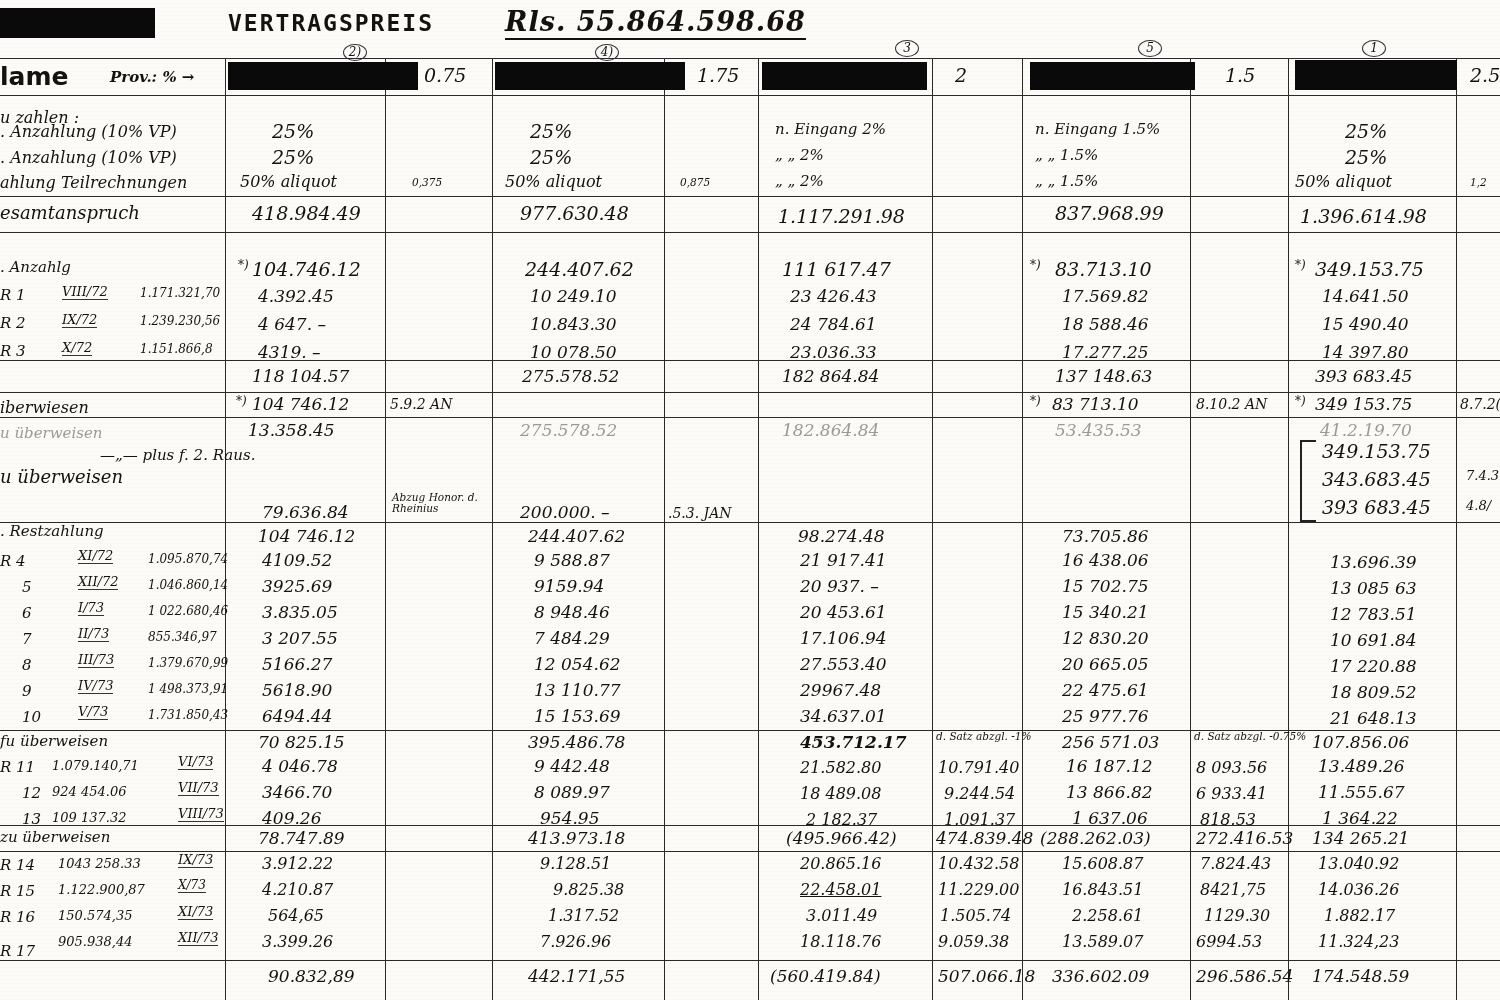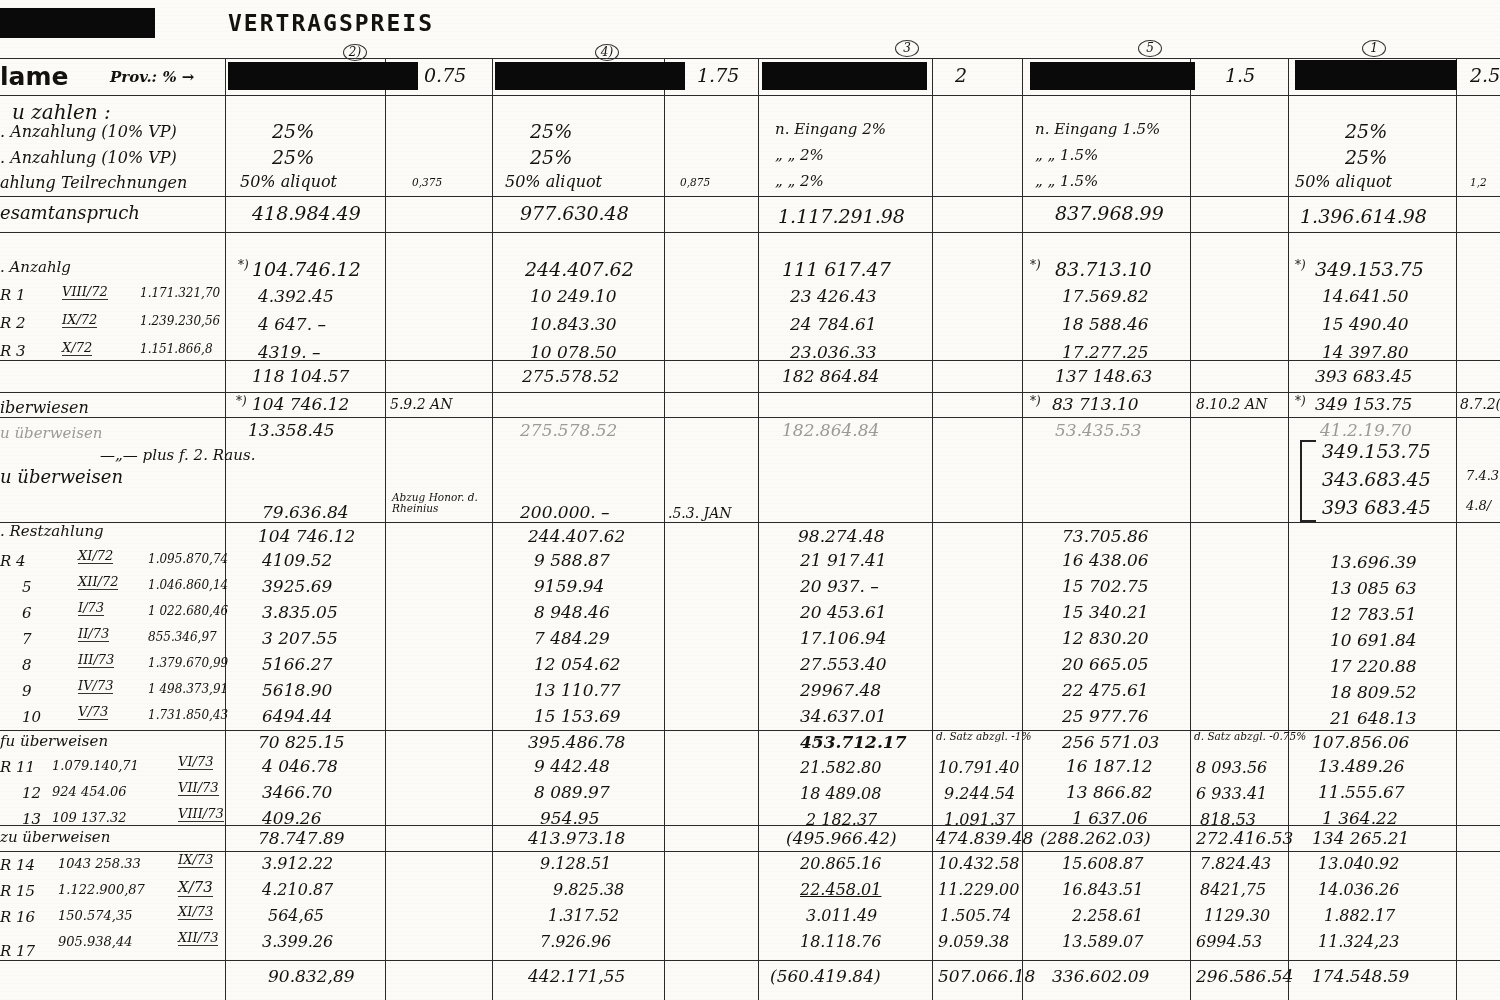--- a/index.html
+++ b/index.html
@@ -67,20 +67,21 @@
   .underline{ border-bottom:1px solid #333; }
 </style>
 </head>
 <body>
 
 <div class="page">
 
   <div class="hdr">
     <div class="hdr-redact"></div>
     <div class="hdr-title">VERTRAGSPREIS</div>
+    <div class="hdr-amount">Rls. 55.864.598.68</div>
   </div>
 
   <div class="colnum" style="left:343px;top:44px;">2)</div>
   <div class="colnum" style="left:595px;top:44px;">4)</div>
   <div class="colnum" style="left:895px;top:40px;">3</div>
   <div class="colnum" style="left:1138px;top:40px;">5</div>
   <div class="colnum" style="left:1362px;top:40px;">1</div>
 
   <div class="vline" style="left:225px;height:942px;"></div>
   <div class="vline" style="left:385px;height:942px;"></div>
@@ -114,21 +115,21 @@
   <div class="redbar" style="left:762px;top:62px;width:165px;height:28px;"></div>
   <div class="redbar" style="left:1030px;top:62px;width:165px;height:28px;"></div>
   <div class="redbar" style="left:1295px;top:60px;width:162px;height:30px;"></div>
 
   <div class="pct" style="left:424px;top:64px;">0.75</div>
   <div class="pct" style="left:697px;top:64px;">1.75</div>
   <div class="pct" style="left:955px;top:64px;">2</div>
   <div class="pct" style="left:1225px;top:64px;">1.5</div>
   <div class="pct" style="left:1470px;top:64px;">2.5</div>
 
-  <div class="lbl" style="left:0px;top:100px;font-size:20px;padding-left:12px;">u zahlen :</div>
+  <div class="lbl" style="left:0px;top:108px;font-size:16px;">u zahlen :</div>
   <div class="lbl" style="left:0px;top:122px;font-size:16px;">. Anzahlung (10% VP)</div>
   <div class="lbl" style="left:0px;top:148px;font-size:16px;">. Anzahlung (10% VP)</div>
   <div class="lbl" style="left:0px;top:173px;font-size:16px;">ahlung Teilrechnungen</div>
   <div class="lbl" style="left:0px;top:202px;font-size:18px;">esamtanspruch</div>
   <div class="lbl" style="left:0px;top:258px;font-size:15px;">. Anzahlg</div>
   <div class="lbl" style="left:0px;top:398px;font-size:16px;">iberwiesen</div>
   <div class="lbl faded" style="left:0px;top:424px;font-size:15px;">u überweisen</div>
   <div class="lbl" style="left:100px;top:446px;font-size:15px;">—„— plus f. 2. Raus.</div>
   <div class="lbl" style="left:0px;top:466px;font-size:18px;">u überweisen</div>
   <div class="lbl" style="left:0px;top:522px;font-size:15px;">. Restzahlung</div>
@@ -356,21 +357,21 @@
   <div class="num" style="left:262px;top:854px;font-size:16px;">3.912.22</div>
   <div class="num" style="left:540px;top:854px;font-size:16px;">9.128.51</div>
   <div class="num" style="left:800px;top:854px;font-size:16px;">20.865.16</div>
   <div class="num" style="left:938px;top:854px;font-size:16px;">10.432.58</div>
   <div class="num" style="left:1062px;top:854px;font-size:16px;">15.608.87</div>
   <div class="num" style="left:1200px;top:854px;font-size:16px;">7.824.43</div>
   <div class="num" style="left:1318px;top:854px;font-size:16px;">13.040.92</div>
 
   <div class="lbl" style="left:0px;top:882px;font-size:15px;">R 15</div>
   <div class="lbl" style="left:58px;top:882px;font-size:13px;">1.122.900,87</div>
-  <div class="lbl underline" style="left:178px;top:878px;font-size:15px;">X/73</div>
+  <div class="lbl underline" style="left:178px;top:878px;font-size:12px;">X/73</div>
   <div class="num" style="left:262px;top:880px;font-size:16px;">4.210.87</div>
   <div class="num" style="left:553px;top:880px;font-size:16px;">9.825.38</div>
   <div class="num" style="left:800px;top:880px;font-size:16px;text-decoration:underline;">22.458.01</div>
   <div class="num" style="left:938px;top:880px;font-size:16px;">11.229.00</div>
   <div class="num" style="left:1062px;top:880px;font-size:16px;">16.843.51</div>
   <div class="num" style="left:1200px;top:880px;font-size:16px;">8421,75</div>
   <div class="num" style="left:1318px;top:880px;font-size:16px;">14.036.26</div>
 
   <div class="lbl" style="left:0px;top:908px;font-size:15px;">R 16</div>
   <div class="lbl" style="left:58px;top:908px;font-size:13px;">150.574,35</div>

